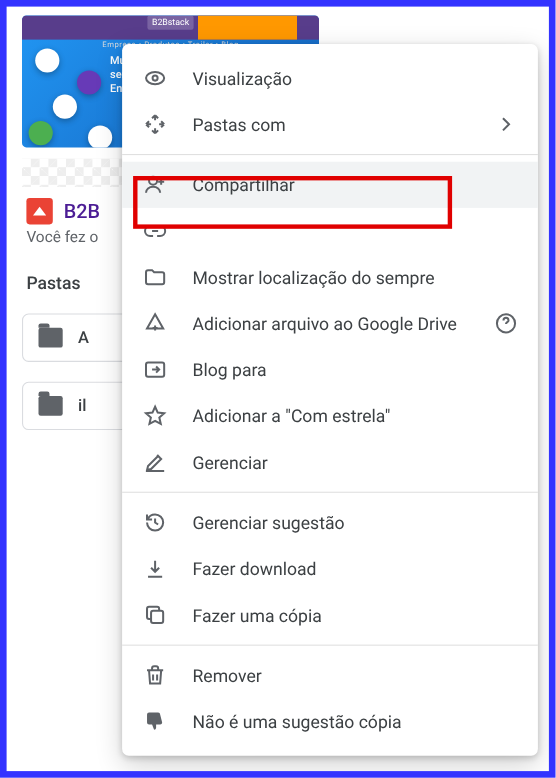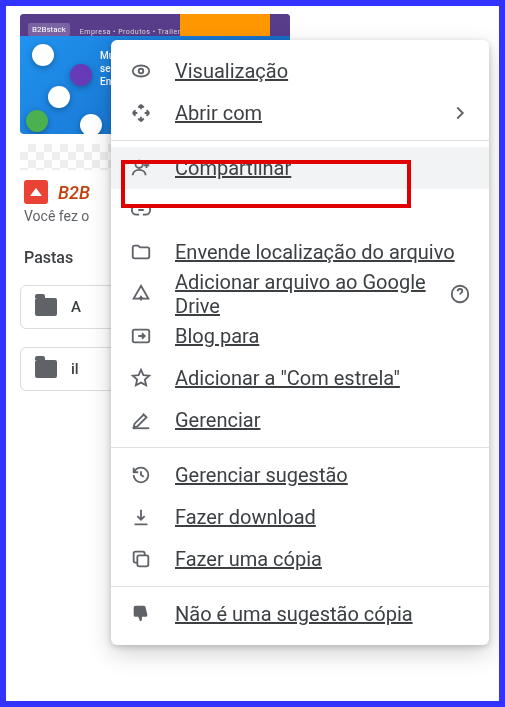--- a/index.html
+++ b/index.html
@@ -18,22 +18,22 @@
   .thumb {
     width: 270px; height: 120px;
     background: linear-gradient(135deg, #2196f3 0%, #1976d2 60%, #1565c0 100%);
     border-radius: 4px;
     position: relative;
     overflow: hidden;
   }
   .thumb-header {
     position: absolute; top: 0; left: 0; right: 0; height: 22px;
     background: #583d8b;
-    display: flex; align-items: flex-end;
-    padding: 0 8px; gap: 10px;
+    display: flex; align-items: center;
+    padding: 0 8px; gap: 10px; flex-direction: column;
   }
   .thumb-logo {
     background: rgba(255,255,255,0.2); color: #fff;
     font-size: 8px; padding: 2px 4px; border-radius: 2px;
   }
   .thumb-nav { color: #ddd; font-size: 7px; letter-spacing: 0.5px; }
   .thumb-cta {
     position: absolute; top: 0; right: 20px; width: 90px; height: 22px;
     background: #ff9800;
   }
@@ -64,21 +64,21 @@
     width: 24px; height: 24px; background: #ea4335;
     border-radius: 3px; display: flex; align-items: center; justify-content: center;
   }
   .file-icon::after {
     content: ""; width: 0; height: 0;
     border-left: 6px solid transparent;
     border-right: 6px solid transparent;
     border-bottom: 8px solid #fff;
   }
   .file-name {
-    color: #c2410c; font-size: 18px; font-weight: 500; font-style: italic;
+    color: #4c1d95; font-size: 18px; font-weight: 500;
   }
   .subtitle {
     color: #5f6368; font-size: 14px; padding: 2px 4px 14px 4px;
   }
   .section-label {
     color: #3c4043; font-size: 16px; font-weight: 500;
     padding: 10px 4px 18px 4px;
   }
   .folder-chip {
     border: 1px solid #dadce0; border-radius: 6px;
@@ -106,24 +106,23 @@
     border-radius: 6px;
     box-shadow: 0 2px 6px rgba(0,0,0,0.18), 0 8px 24px rgba(0,0,0,0.18);
     padding: 10px 0;
   }
   .ctx-item {
     display: flex; align-items: center;
     height: 42px;
     padding: 0 18px 0 18px;
     gap: 22px;
     color: #3c4043;
-    font-size: 20px;
+    font-size: 16px;
     cursor: pointer;
     position: relative;
-    text-decoration: underline;
   }
   .ctx-item.hover { background: #f1f3f4; }
   .ctx-item .icon {
     width: 24px; height: 24px;
     display: flex; align-items: center; justify-content: center;
     color: #5f6368; flex-shrink: 0;
   }
   .ctx-item .label { flex: 1; }
   .ctx-item .tail {
     width: 22px; height: 22px;
@@ -190,21 +189,21 @@
     </span>
     <span class="label">Visualização</span>
   </div>
 
   <div class="ctx-item">
     <span class="icon">
       <svg viewBox="0 0 24 24" fill="none" stroke="currentColor" stroke-width="2">
           <path d="M12 3l3 3M12 3l-3 3M12 3v5M12 21l3-3M12 21l-3-3M12 21v-5M3 12l3 3M3 12l3-3M3 12h5M21 12l-3 3M21 12l-3-3M21 12h-5"></path>
         </svg>
     </span>
-    <span class="label">Abrir com</span>
+    <span class="label">Pastas com</span>
     <span class="tail">
       <svg viewBox="0 0 24 24" fill="none" stroke="currentColor" stroke-width="2">
           <path d="M9 6l6 6-6 6"></path>
         </svg>
     </span>
   </div>
 
   <div class="ctx-sep"></div>
 
   <div class="ctx-item hover">
@@ -225,21 +224,21 @@
         </svg>
     </span>
   </div>
 
   <div class="ctx-item">
     <span class="icon">
       <svg viewBox="0 0 24 24" fill="none" stroke="currentColor" stroke-width="2">
           <path d="M3 7a2 2 0 012-2h4l2 2h8a2 2 0 012 2v8a2 2 0 01-2 2H5a2 2 0 01-2-2V7z"></path>
         </svg>
     </span>
-    <span class="label">Envende localização do arquivo</span>
+    <span class="label">Mostrar localização do sempre</span>
   </div>
 
   <div class="ctx-item">
     <span class="icon">
       <svg viewBox="0 0 24 24" fill="none" stroke="currentColor" stroke-width="2">
           <path d="M12 3l8 14H4L12 3z"></path>
           <path d="M12 14v5M9.5 16.5h5"></path>
         </svg>
     </span>
     <span class="label">Adicionar arquivo ao Google Drive</span>
@@ -306,20 +305,28 @@
       <svg viewBox="0 0 24 24" fill="none" stroke="currentColor" stroke-width="2">
           <rect x="8" y="8" width="12" height="12" rx="2"></rect>
           <path d="M16 8V6a2 2 0 00-2-2H6a2 2 0 00-2 2v8a2 2 0 002 2h2"></path>
         </svg>
     </span>
     <span class="label">Fazer uma cópia</span>
   </div>
 
   <div class="ctx-sep"></div>
 
+  <div class="ctx-item">
+    <span class="icon">
+      <svg viewBox="0 0 24 24" fill="none" stroke="currentColor" stroke-width="2">
+          <path d="M4 7h16M9 7V5a2 2 0 012-2h2a2 2 0 012 2v2M6 7l1 13h10l1-13M10 11v6M14 11v6"></path>
+        </svg>
+    </span>
+    <span class="label">Remover</span>
+  </div>
 
   <div class="ctx-item">
     <span class="icon">
       <svg viewBox="0 0 24 24" fill="currentColor">
           <path d="M15 3H6a2 2 0 00-2 2v8a2 2 0 002 2h3l2 5a2 2 0 002-2v-3h4a2 2 0 002-2l-2-8a2 2 0 00-2-2z"></path>
         </svg>
     </span>
     <span class="label">Não é uma sugestão cópia</span>
   </div>
 

